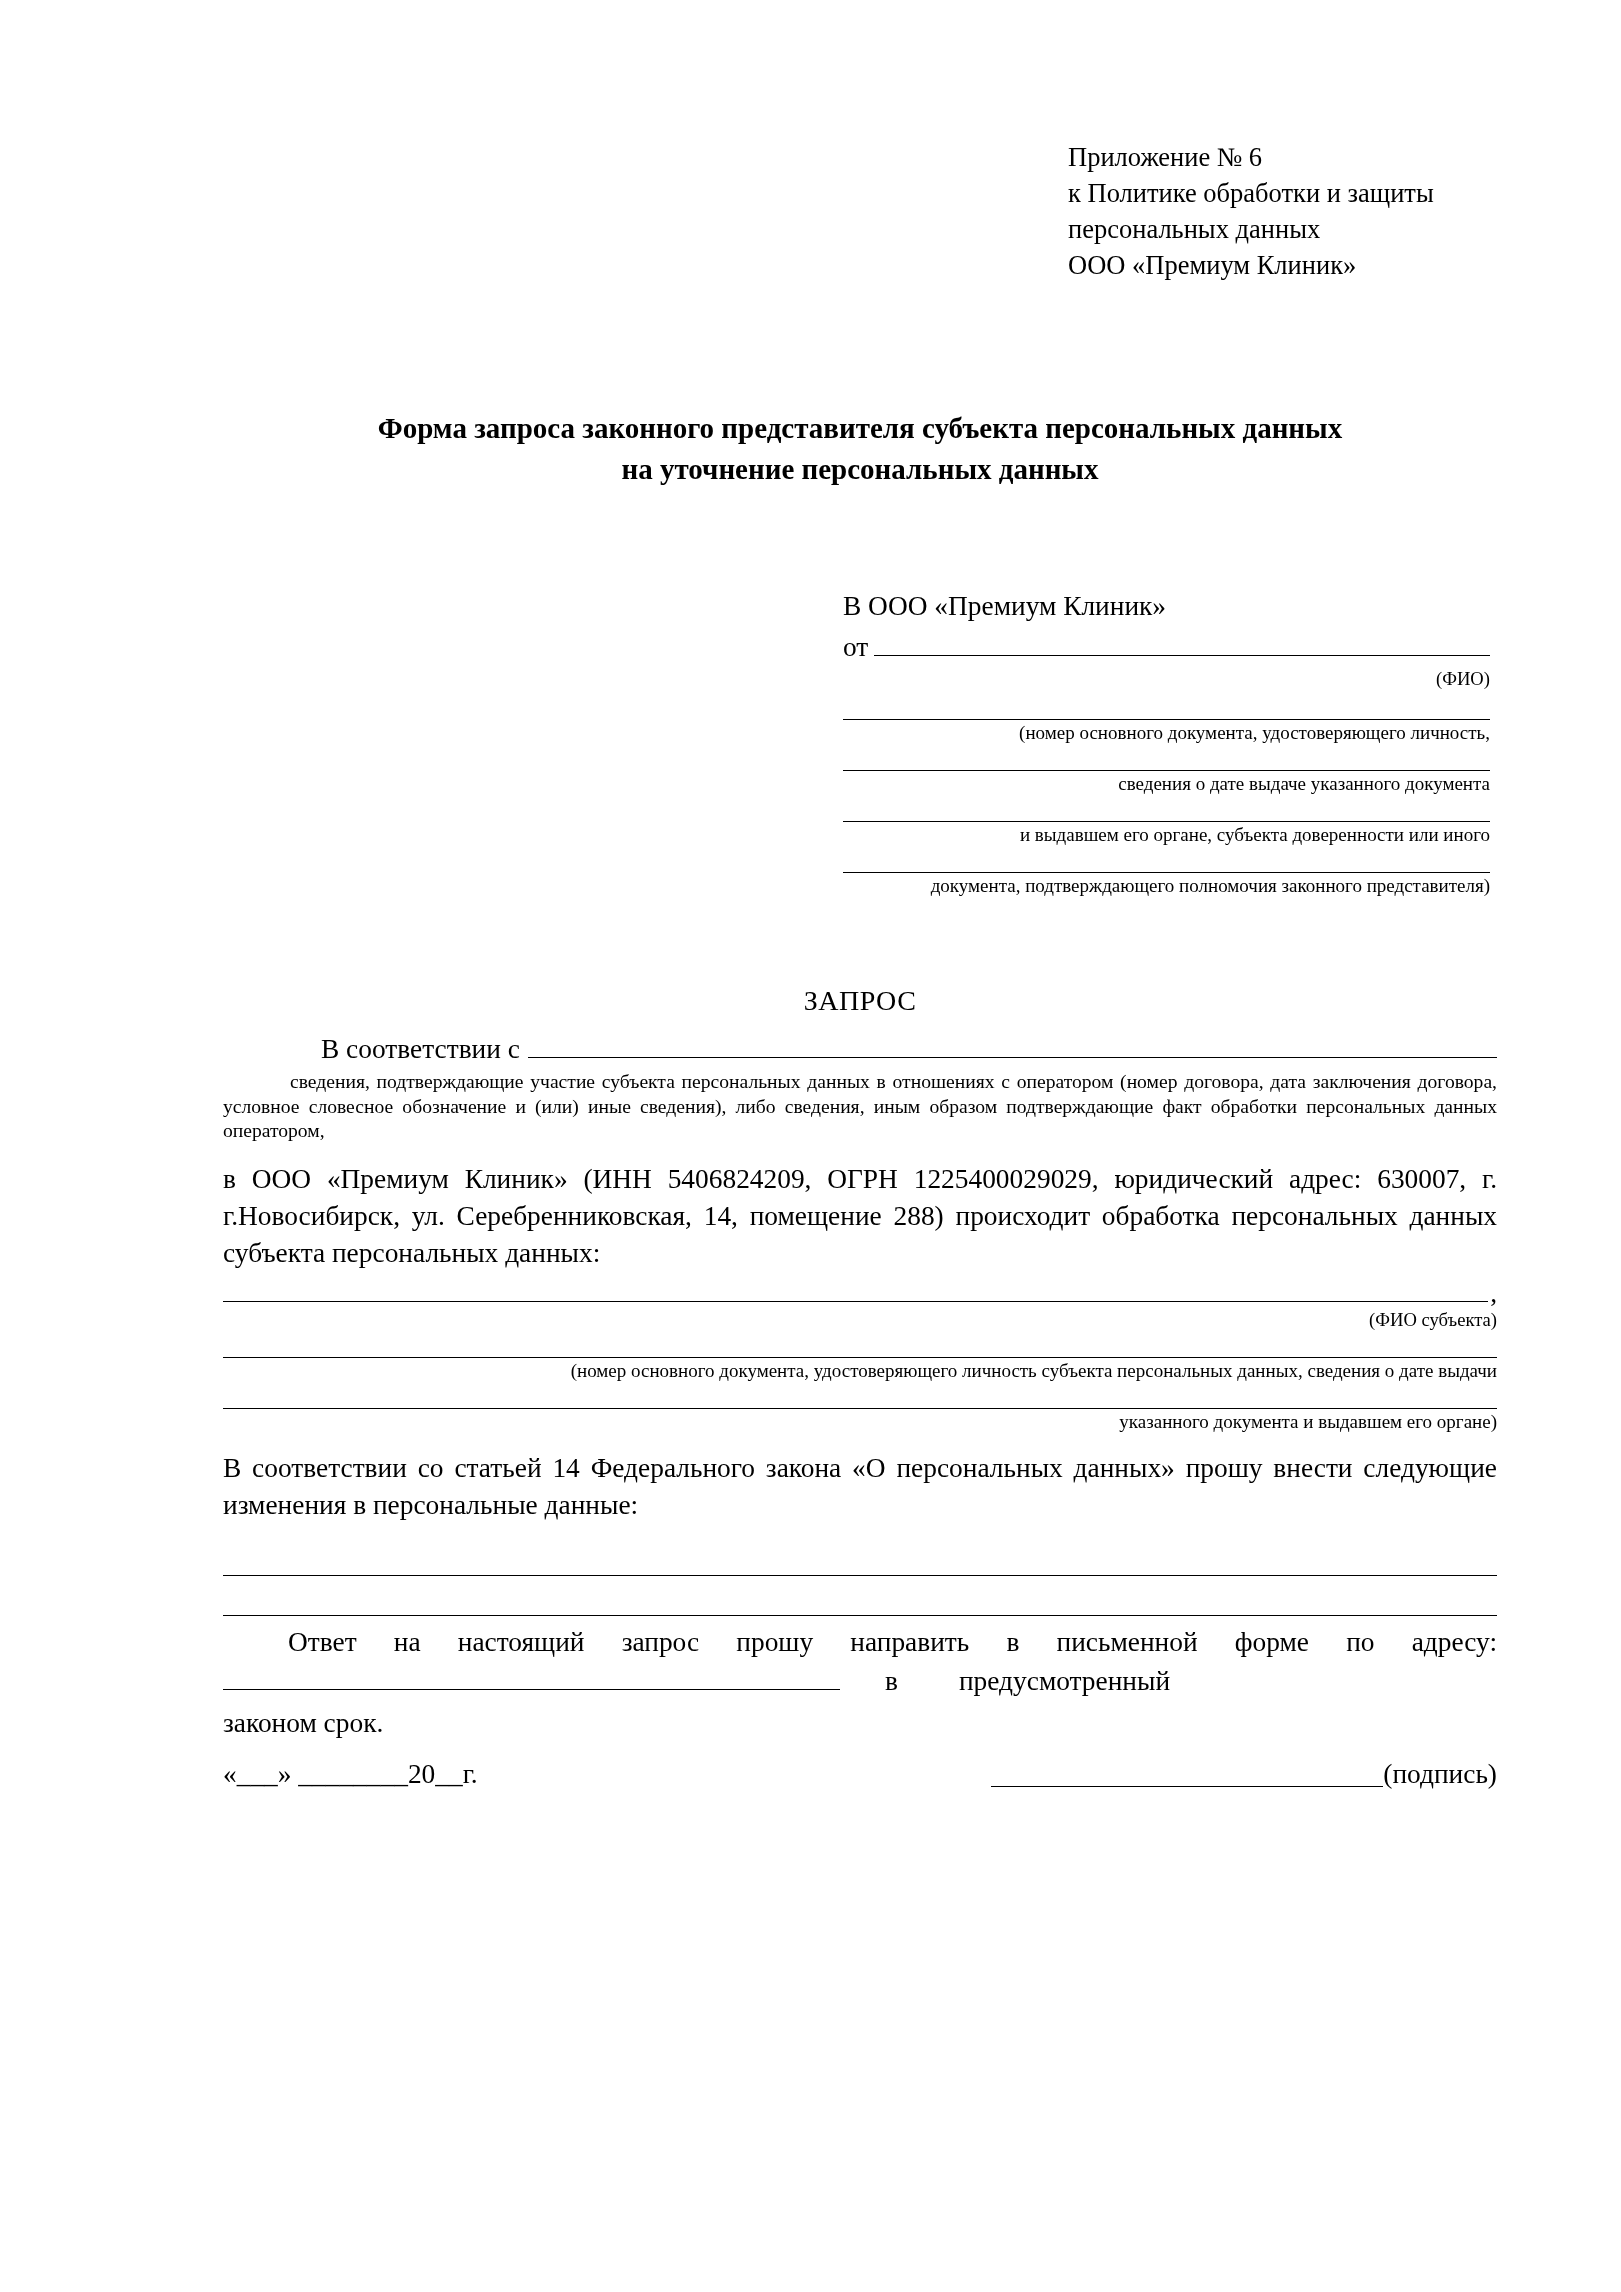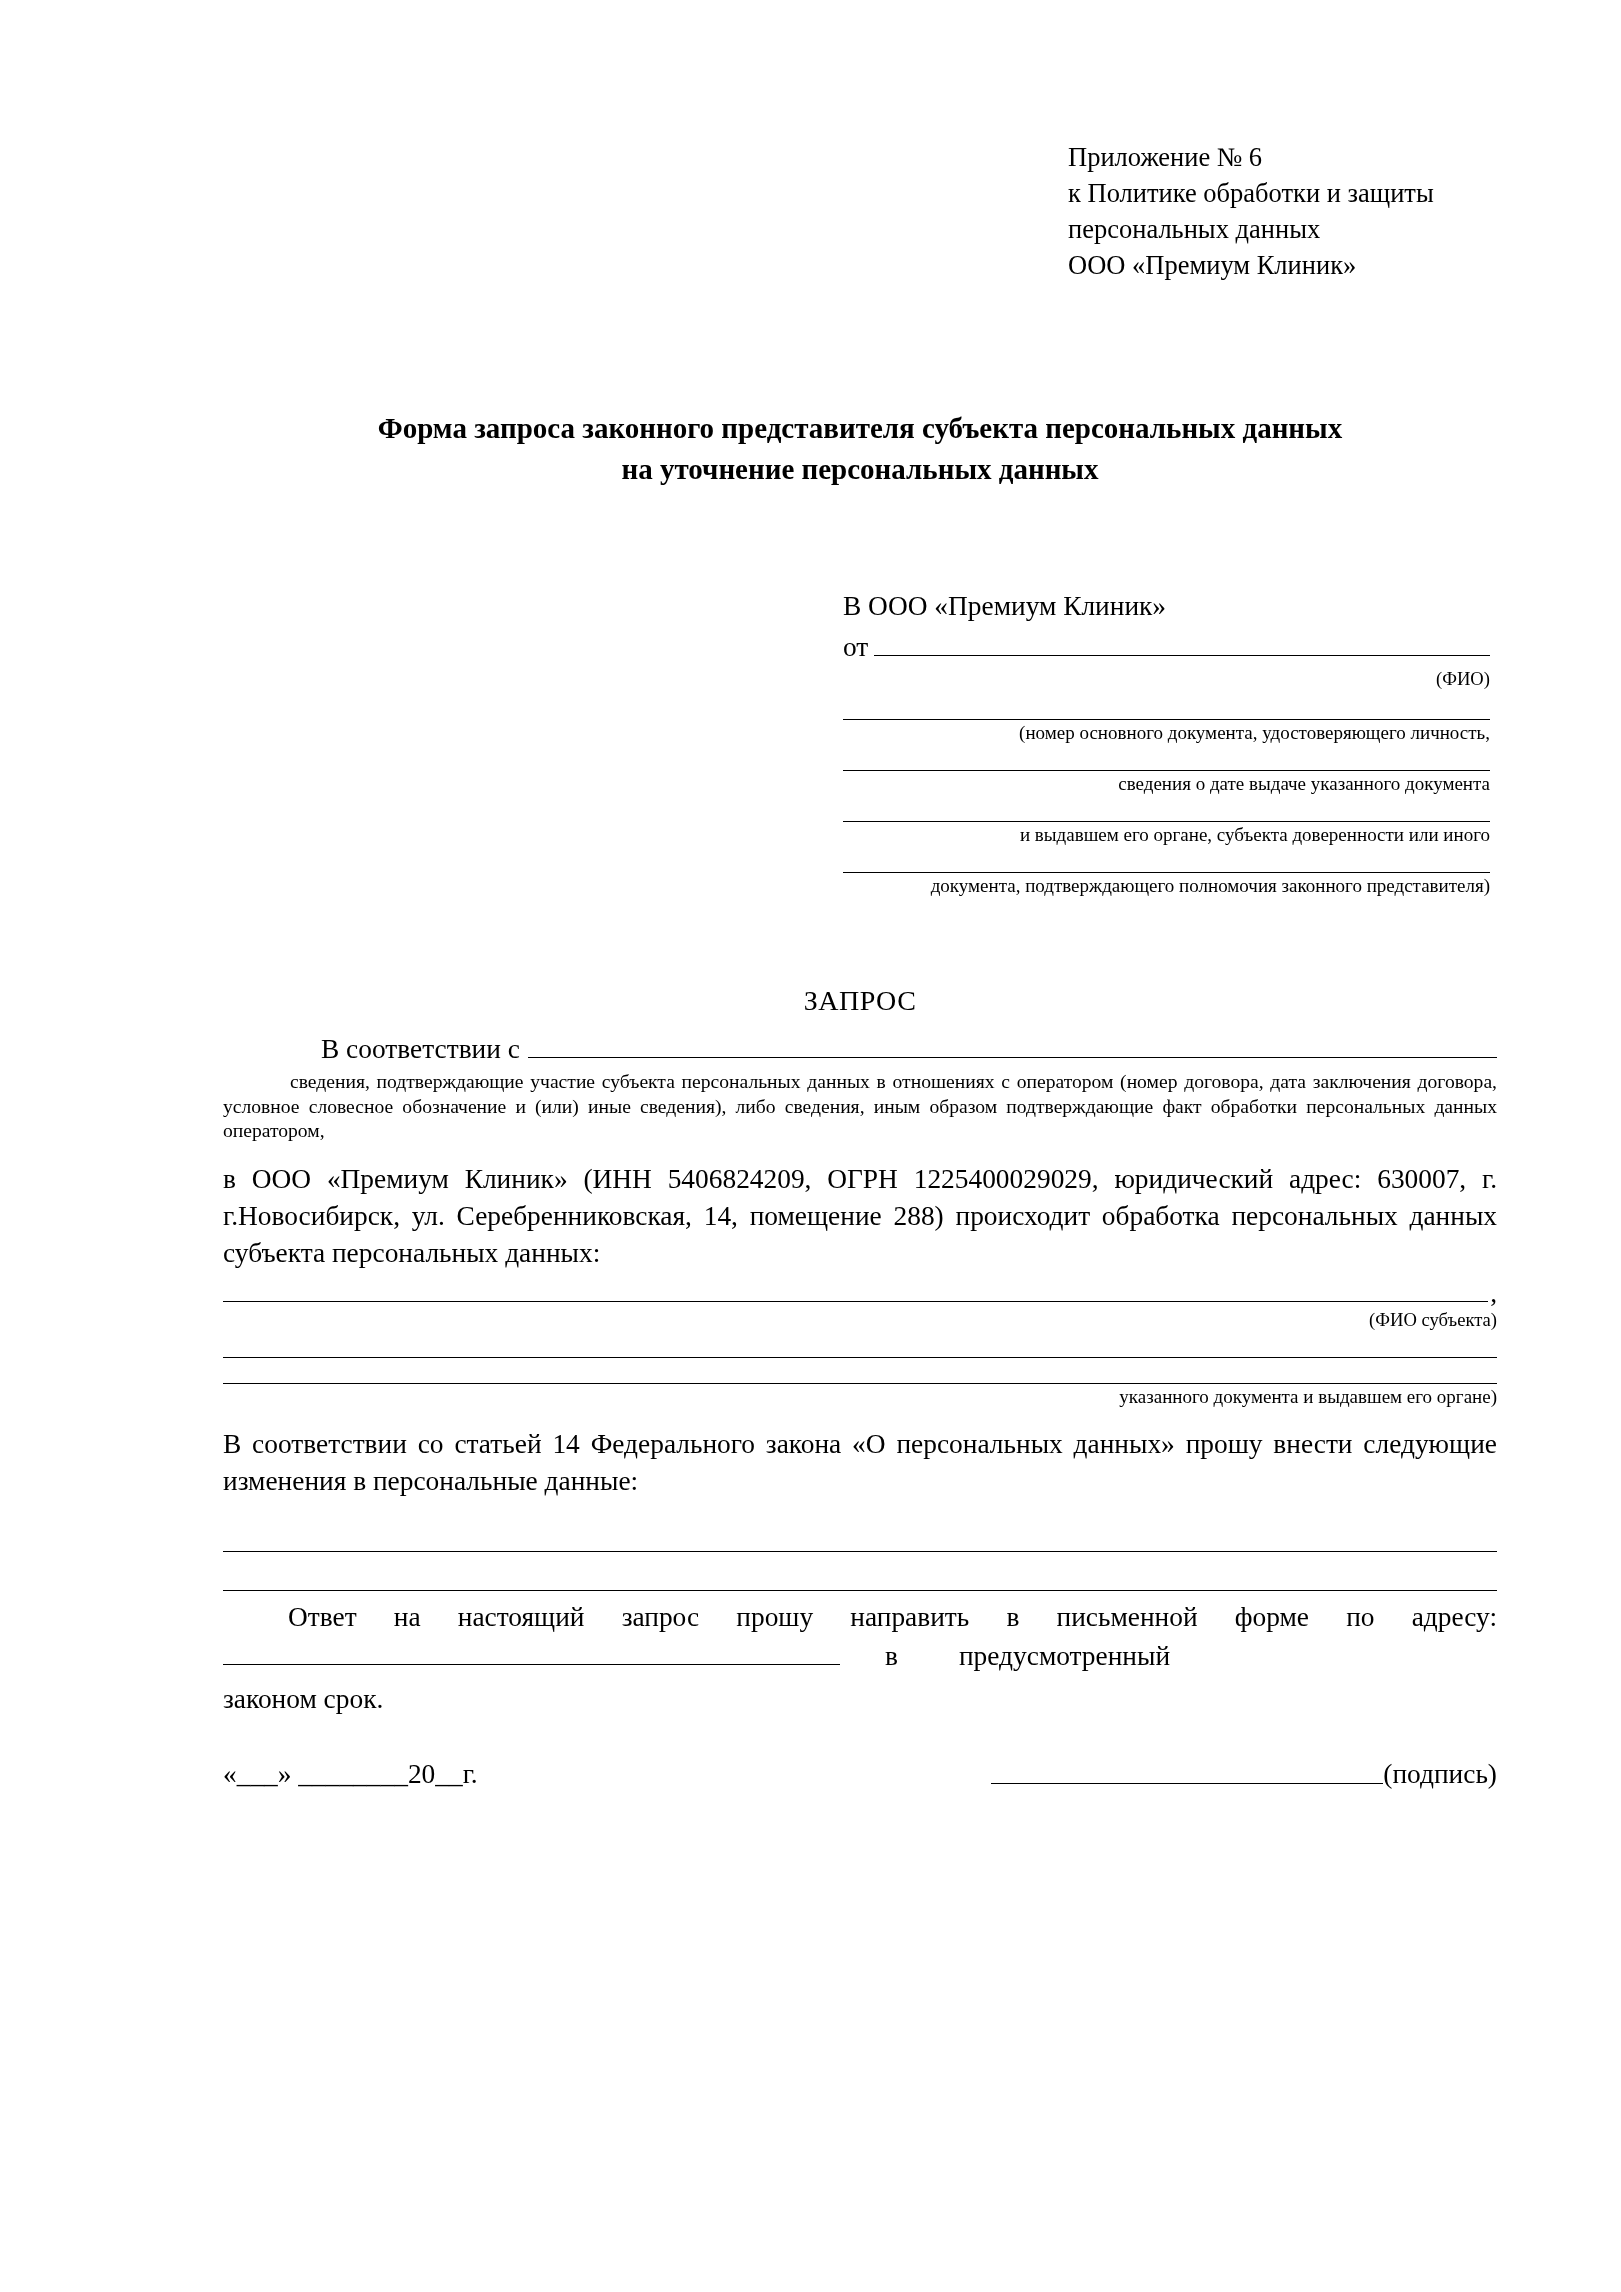--- a/index.html
+++ b/index.html
@@ -178,21 +178,21 @@
   }
 
   
   .sign-row {
     position: absolute;
     left: 223px;
     top: 1759px;
     width: 1274px;
     font-size: 27.4px;
     display: flex;
-    align-items: flex-start;
+    align-items: center;
   }
   .sign-row .date { white-space: nowrap; }
   .sign-row .spacer { flex: 1 1 auto; }
   .sign-row .sig-rule {
     width: 392px;
     border-bottom: 1.5px solid #000;
     height: 23.5px;
   }
   .sign-row .sig-label { white-space: nowrap; }
 </style>
@@ -248,20 +248,21 @@
 
     <div class="para justify-all">в ООО «Премиум Клиник» (ИНН 5406824209, ОГРН 1225400029029, юридический адрес: 630007, г. г.Новосибирск, ул. Серебренниковская, 14, помещение 288) происходит обработка персональных данных субъекта персональных данных:</div>
 
     <div class="rule-with-comma">
       <span class="rule"></span>
       <span class="comma">,</span>
     </div>
     <div class="caption">(ФИО субъекта)</div>
 
     <div class="blank-rule tight"></div>
+    <div class="caption small">(номер основного документа, удостоверяющего личность субъекта персональных данных, сведения о дате выдачи</div>
 
     <div class="blank-rule tight"></div>
     <div class="caption small">указанного документа и выдавшем его органе)</div>
 
     <div class="para justify-all">В соответствии со статьей 14 Федерального закона «О персональных данных» прошу внести следующие изменения в персональные данные:</div>
 
     <div class="blank-rule" style="margin-top:21.6px;"></div>
     <div class="blank-rule" style="margin-top:9.8px;"></div>
 
     <div class="answer-para"><span class="indent"></span><span>Ответ на настоящий запрос прошу направить в письменной форме по адресу:</span></div>

